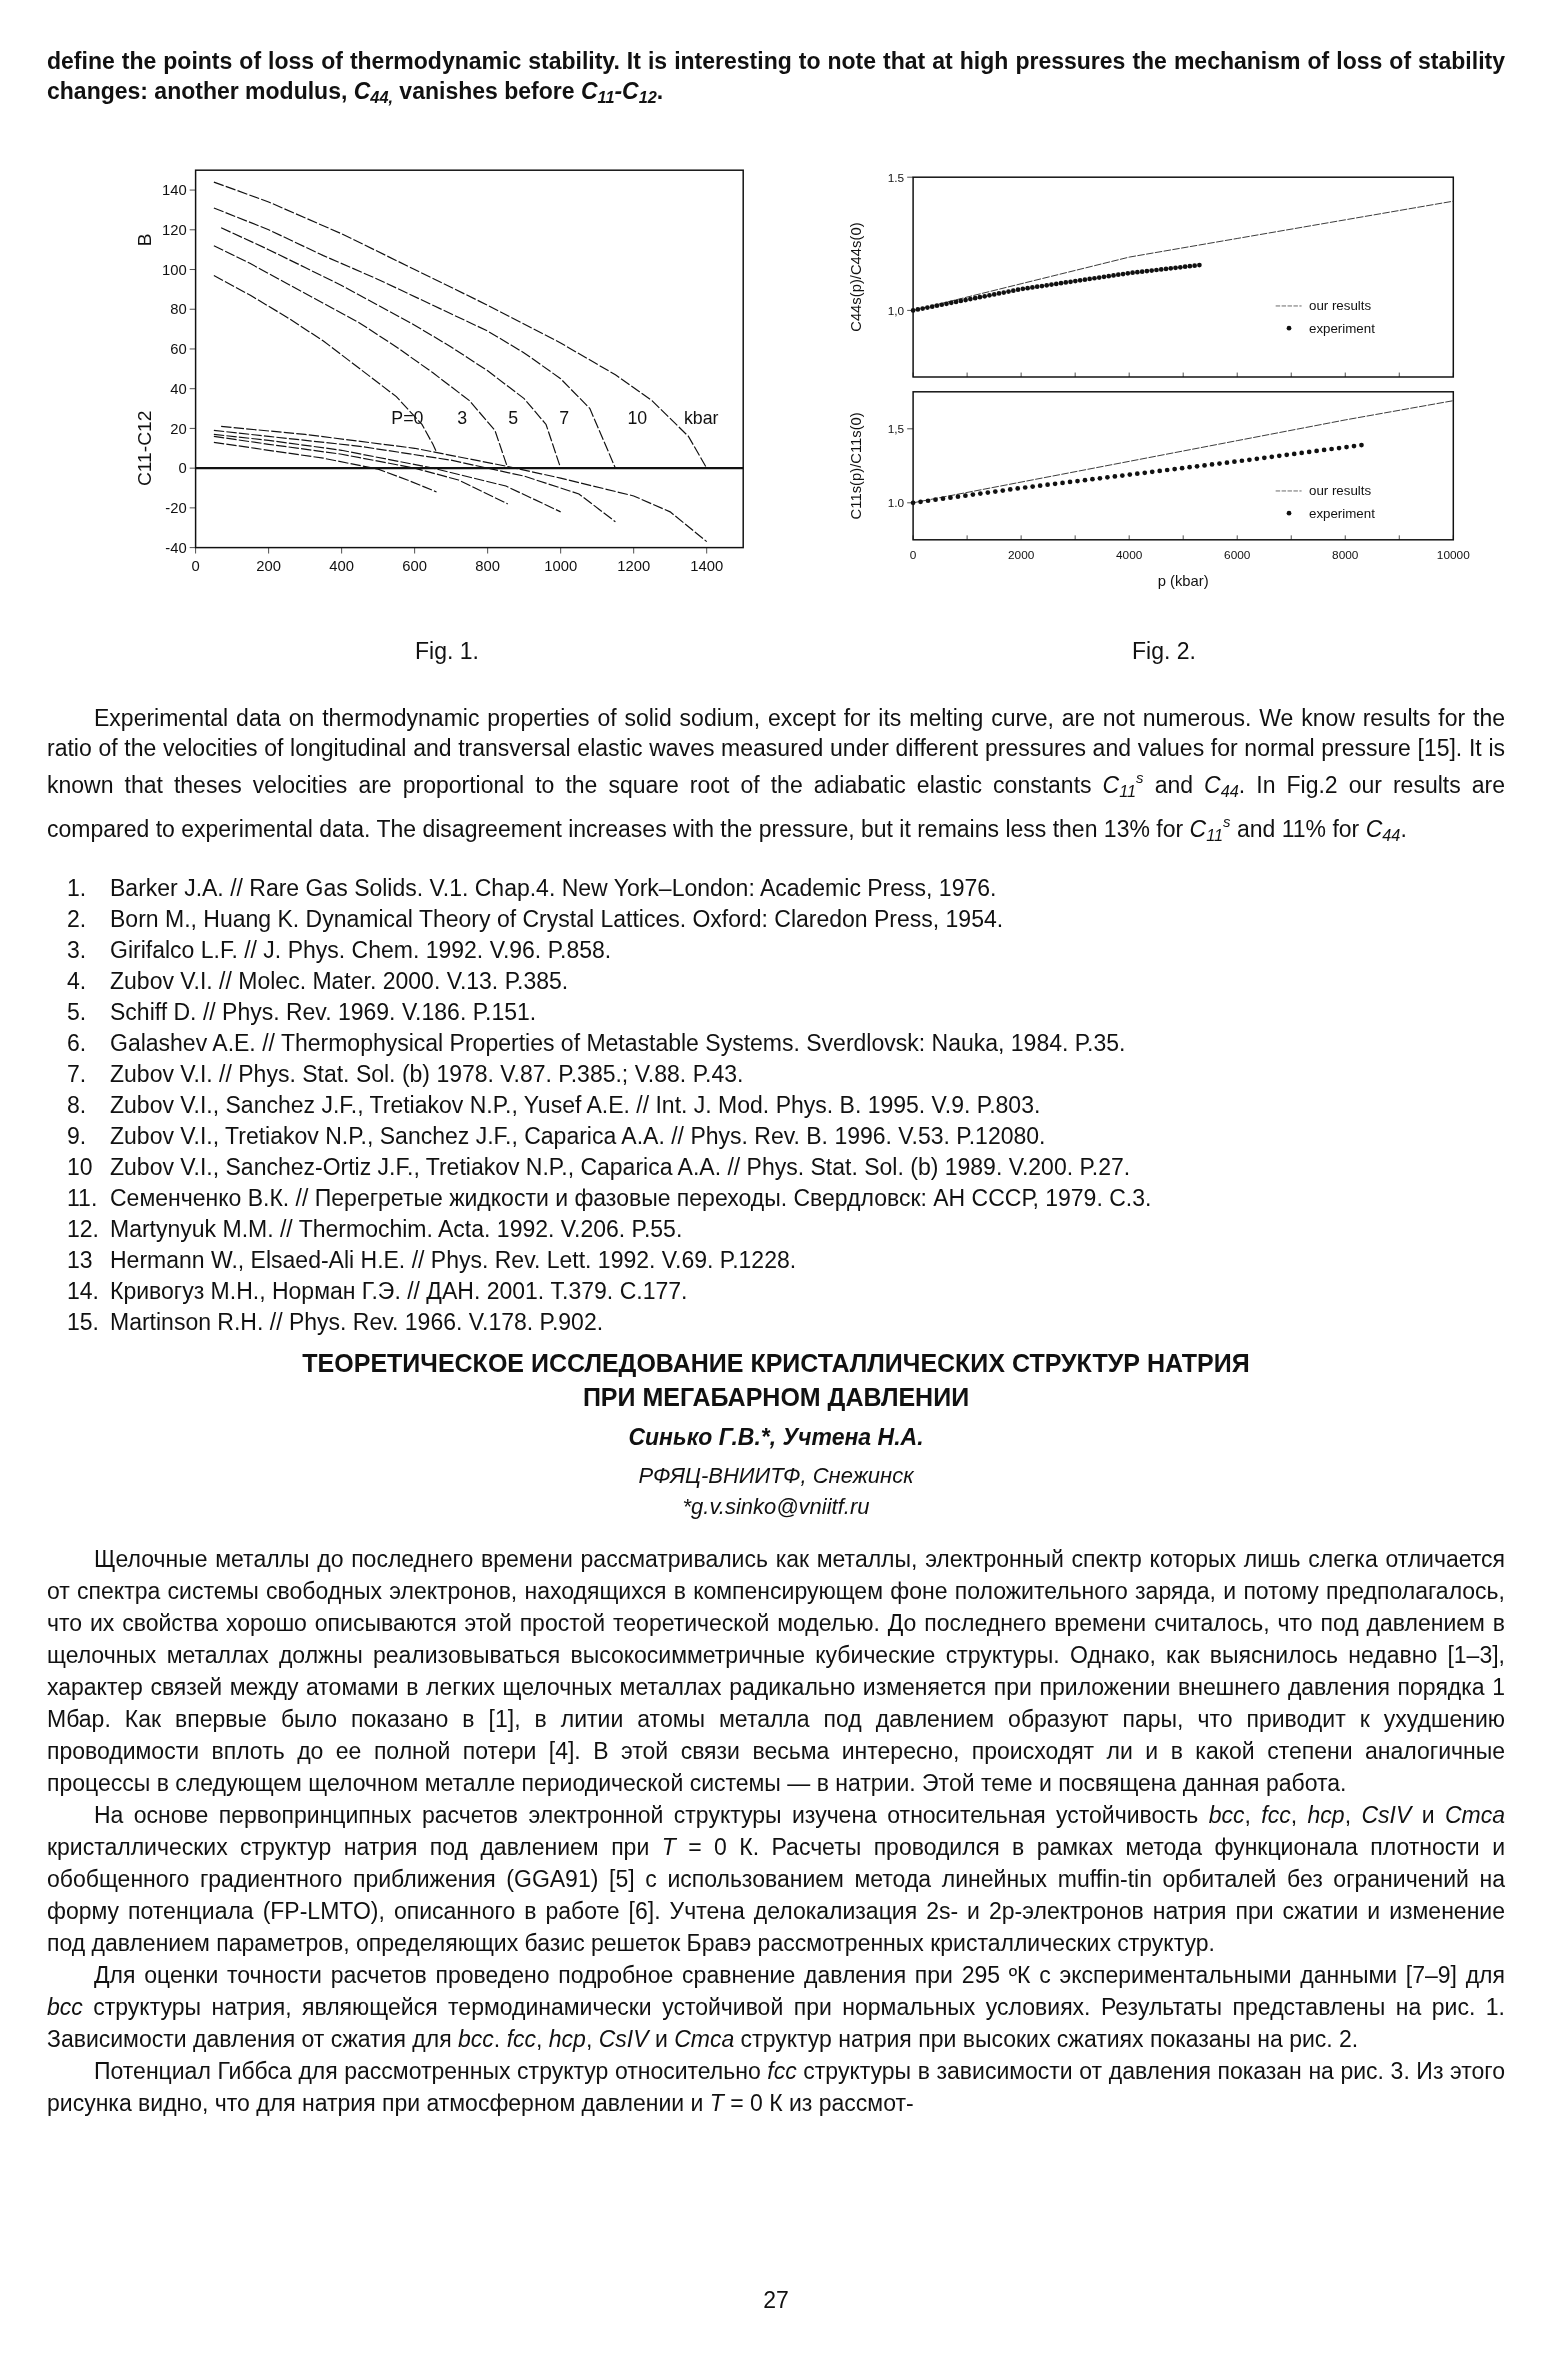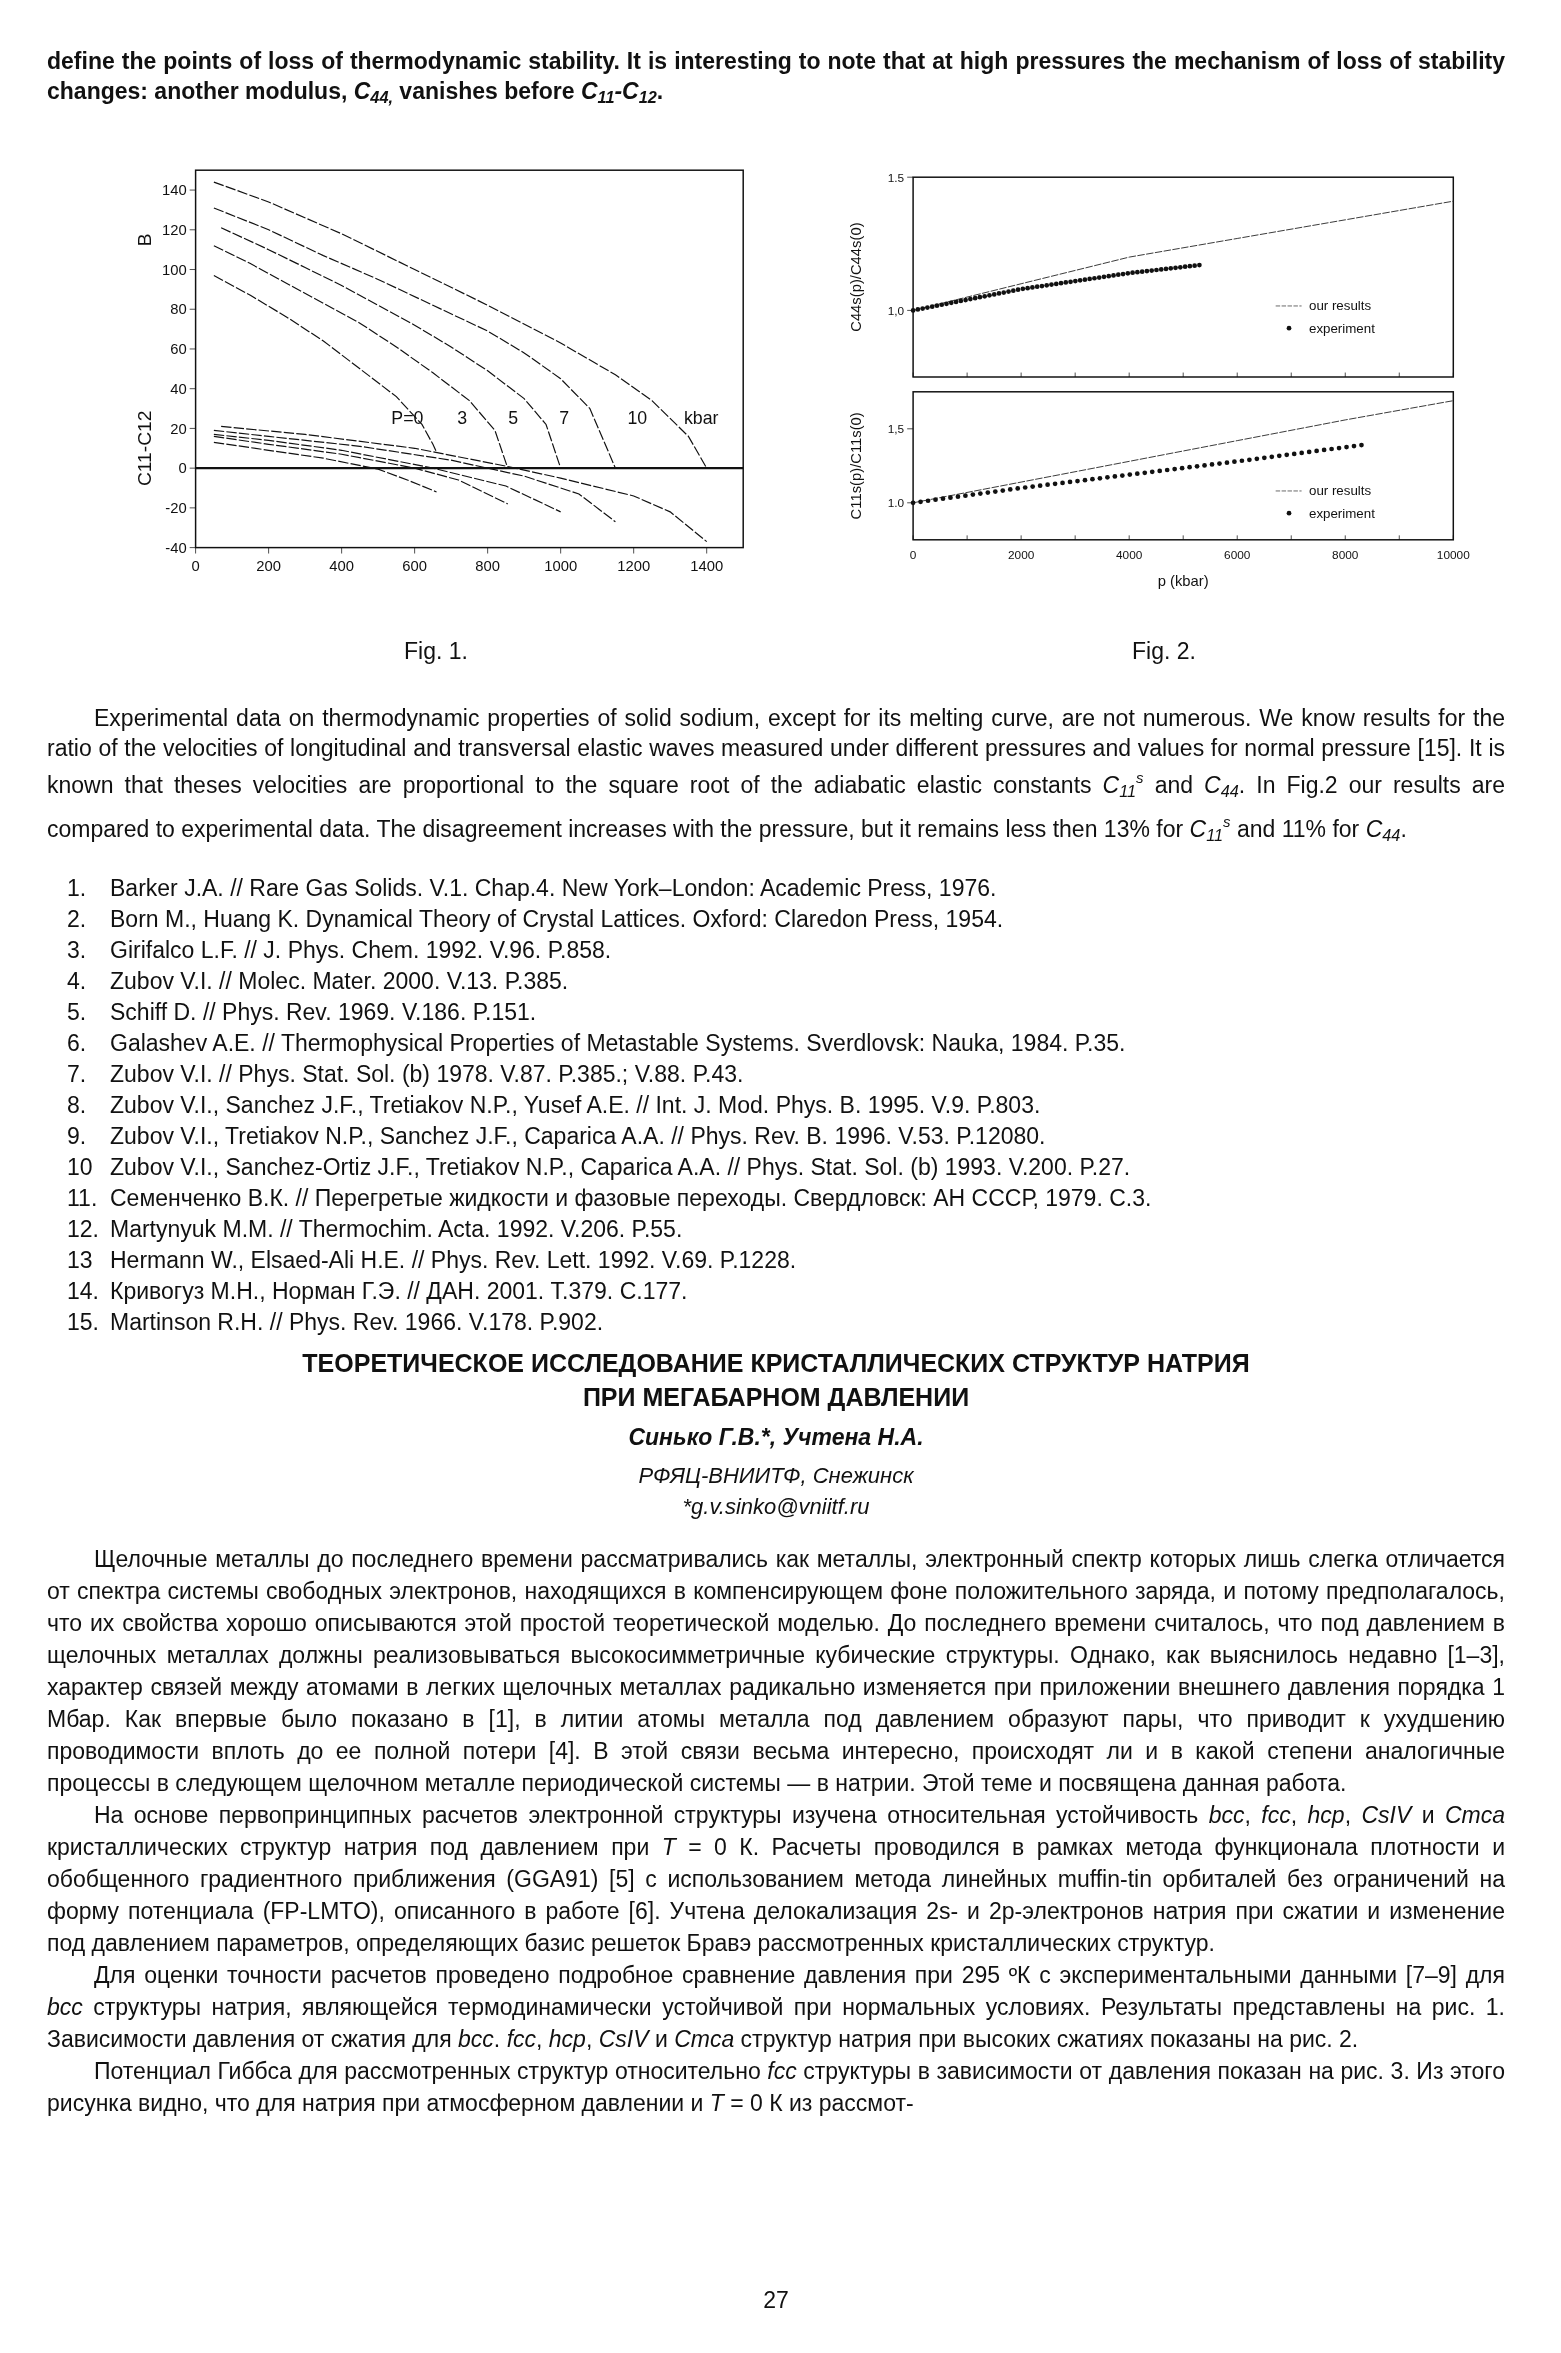--- a/index.html
+++ b/index.html
@@ -9,21 +9,21 @@
   .p { font-size:23px; line-height:30px; text-align:justify; margin:0; }
   .ind { text-indent:47px; }
   .sub { font-size:16.3px; vertical-align:-4.4px; font-style:italic; }
   .sup { font-size:15px; vertical-align:10.4px; font-style:italic; }
   .it { font-style:italic; }
   #top-para { position:absolute; top:46px; left:0; width:1458px;font-weight:bold; }
   .figwrap { position:absolute; }
   #fig1 { left:30px; top:148px; width:696px; height:444px; }
   #fig2 { left:755px; top:155px; width:681px; height:444px; }
   .figcap { position:absolute; font-size:23px; }
-  #fig1-cap { left:357px; top:638px;text-align:right; }
+  #fig1-cap { left:368px; top:638px;text-align:right; }
   #fig2-cap { left:1085px; top:638px; }
   #para2 { position:absolute; top:703px; left:0; width:1458px; }
   #refs { position:absolute; top:865px; left:12px; width:1443px; list-style:none; margin:8px; padding:0; }
   #refs li { font-size:23px; line-height:31px; white-space:nowrap; }
   #refs .num { display:inline-block; width:43px; }
   #title { position:absolute; top:1346px; left:0; width:1458px; text-align:center;
            font-weight:bold; font-size:25px; line-height:34px; }
   #authors { position:absolute; top:1424px; left:0; width:1458px; text-align:center;
            font-weight:bold; font-style:italic; font-size:23px; }
   #affil { position:absolute; top:1463px; left:0; width:1458px; text-align:center; font-style:italic; font-size:22px; }
@@ -291,21 +291,21 @@
   <ol id="refs">
     <li><span class="num">1.</span><span>Barker J.A. // Rare Gas Solids. V.1. Chap.4. New York–London: Academic Press, 1976.</span></li>
     <li><span class="num">2.</span><span>Born M., Huang K. Dynamical Theory of Crystal Lattices. Oxford: Claredon Press, 1954.</span></li>
     <li><span class="num">3.</span><span>Girifalco L.F. // J. Phys. Chem. 1992. V.96. P.858.</span></li>
     <li><span class="num">4.</span><span>Zubov V.I. // Molec. Mater. 2000. V.13. P.385.</span></li>
     <li><span class="num">5.</span><span>Schiff D. // Phys. Rev. 1969. V.186. P.151.</span></li>
     <li><span class="num">6.</span><span>Galashev A.E. // Thermophysical Properties of Metastable Systems. Sverdlovsk: Nauka, 1984. P.35.</span></li>
     <li><span class="num">7.</span><span>Zubov V.I. // Phys. Stat. Sol. (b) 1978. V.87. P.385.; V.88. P.43.</span></li>
     <li><span class="num">8.</span><span>Zubov V.I., Sanchez J.F., Tretiakov N.P., Yusef A.E. // Int. J. Mod. Phys. B. 1995. V.9. P.803.</span></li>
     <li><span class="num">9.</span><span>Zubov V.I., Tretiakov N.P., Sanchez J.F., Caparica A.A. // Phys. Rev. B. 1996. V.53. P.12080.</span></li>
-    <li><span class="num">10</span><span>Zubov V.I., Sanchez-Ortiz J.F., Tretiakov N.P., Caparica A.A. // Phys. Stat. Sol. (b) 1993. V.200. P.27.</span></li>
+    <li><span class="num">10</span><span>Zubov V.I., Sanchez-Ortiz J.F., Tretiakov N.P., Caparica A.A. // Phys. Stat. Sol. (b) 1989. V.200. P.27.</span></li>
     <li><span class="num">11.</span><span>Семенченко В.К. // Перегретые жидкости и фазовые переходы. Свердловск: АН СССР, 1979. С.3.</span></li>
     <li><span class="num">12.</span><span>Martynyuk M.M. // Thermochim. Acta. 1992. V.206. P.55.</span></li>
     <li><span class="num">13</span><span>Hermann W., Elsaed-Ali H.E. // Phys. Rev. Lett. 1992. V.69. P.1228.</span></li>
     <li><span class="num">14.</span><span>Кривогуз М.Н., Норман Г.Э. // ДАН. 2001. Т.379. С.177.</span></li>
     <li><span class="num">15.</span><span>Martinson R.H. // Phys. Rev. 1966. V.178. P.902.</span></li>
   </ol>
 
   <div id="title">
     <div>ТЕОРЕТИЧЕСКОЕ ИССЛЕДОВАНИЕ КРИСТАЛЛИЧЕСКИХ СТРУКТУР НАТРИЯ</div>
     <div>ПРИ МЕГАБАРНОМ ДАВЛЕНИИ</div>

